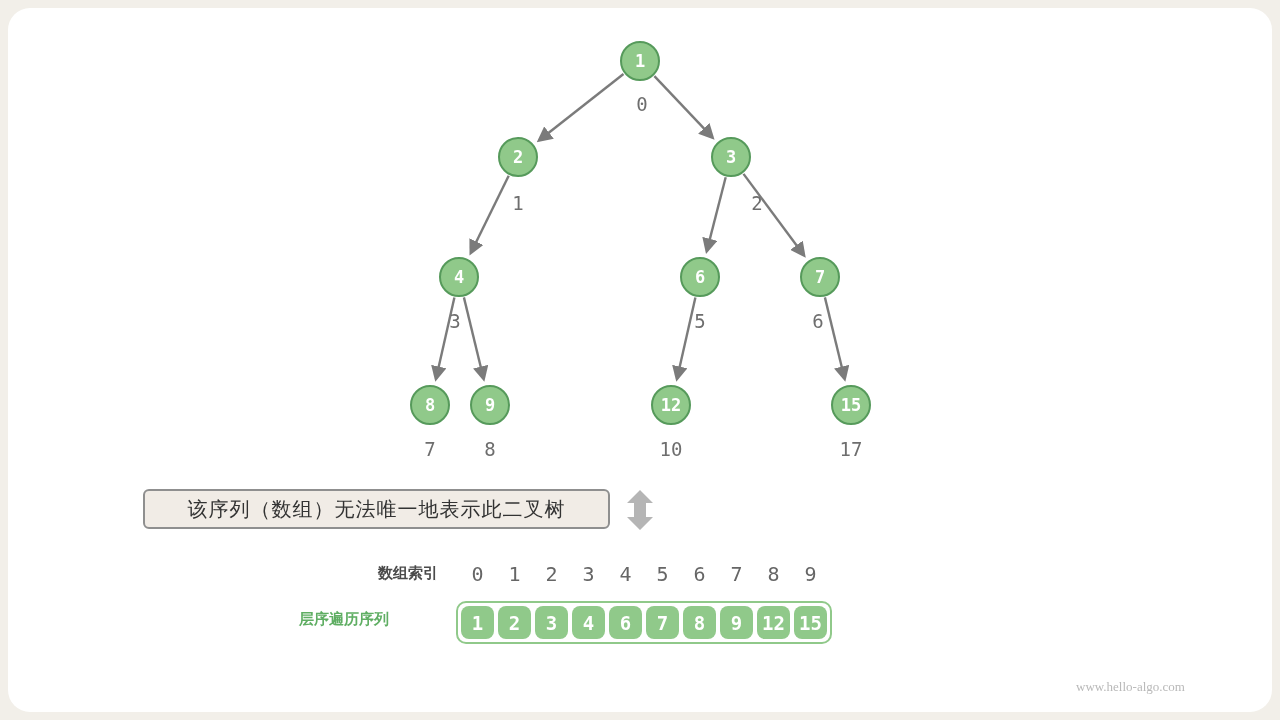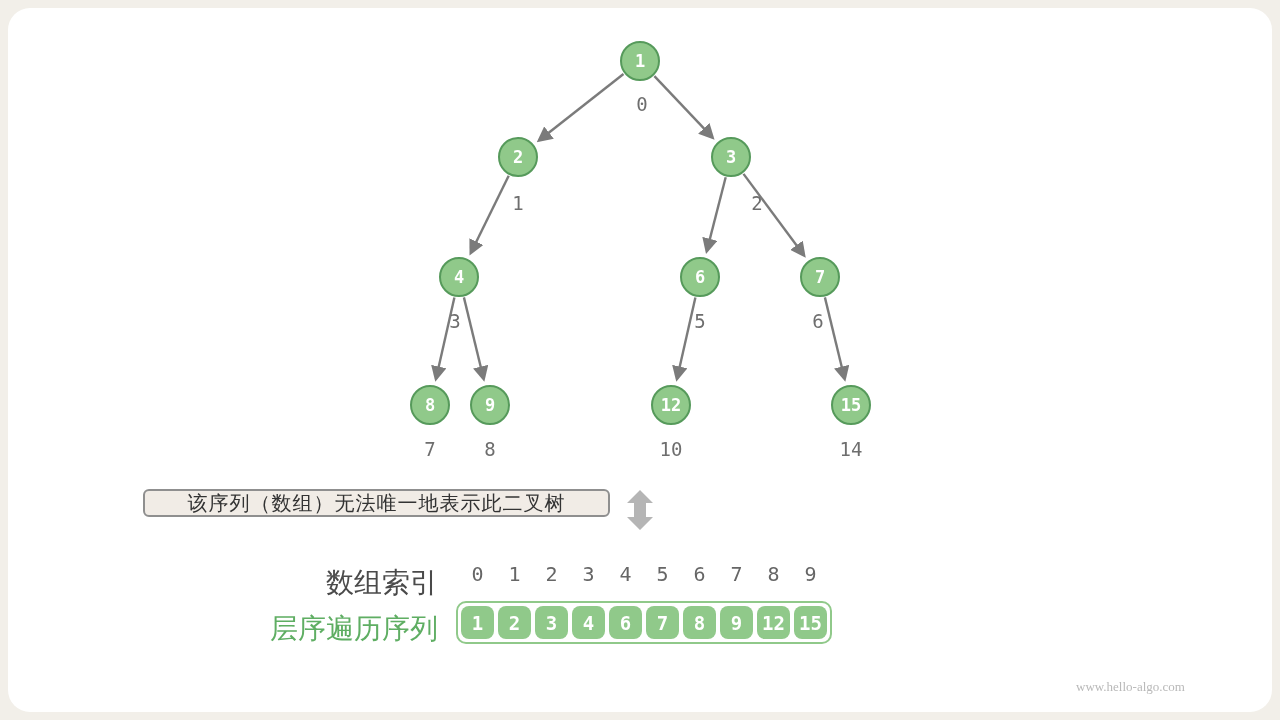--- a/index.html
+++ b/index.html
@@ -32,37 +32,37 @@
   .nidx{
     position:absolute;
     transform:translate(-50%,-50%);
     font-family:"DejaVu Sans Mono", monospace;
     font-size:19px;color:#6e6e6e;
     white-space:nowrap;
   }
   .caption{
     position:absolute;
     left:143px;top:489px;
-    width:467px;height:28px;
+    width:467px;height:40px;
     box-sizing:border-box;
     background:#f1ece6;
     border:2px solid #8f8f8f;
     border-radius:6px;
     display:flex;align-items:center;justify-content:center;
     font-size:20px;color:#333333;
     letter-spacing:1px;
   }
   .updown{position:absolute;left:627px;top:490px;}
   .row-label{
     position:absolute;left:250px;width:188px;
-    text-align:right;font-weight:normal;font-size:28px;
+    text-align:right;font-weight:bold;font-size:15px;
     white-space:nowrap;
   }
   .arr-idx-label{top:564px;color:#4a4a4a;}
-  .seq-label{top:610px;color:var(--accent-green,#5fae63);}
+  .seq-label{top:610px;color:var(--accent-green,#5fae63);text-align:center;}
   .indices-row{
     position:absolute;left:461px;top:562px;
     display:flex;gap:4px;
   }
   .idx-cell{
     width:33px;text-align:center;
     font-family:"DejaVu Sans Mono", monospace;
     font-size:20px;color:#666666;
   }
   .seq-box{
@@ -146,21 +146,21 @@
 
     <div class="nidx" style="left:642px;top:104px">0</div>
     <div class="nidx" style="left:518px;top:203px">1</div>
     <div class="nidx" style="left:757px;top:203px">2</div>
     <div class="nidx" style="left:455px;top:321px">3</div>
     <div class="nidx" style="left:700px;top:321px">5</div>
     <div class="nidx" style="left:818px;top:321px">6</div>
     <div class="nidx" style="left:430px;top:449px">7</div>
     <div class="nidx" style="left:490px;top:449px">8</div>
     <div class="nidx" style="left:671px;top:449px">10</div>
-    <div class="nidx" style="left:851px;top:449px">14</div>
+    <div class="nidx" style="left:851px;top:449px">17</div>
   </div>
 
   <div class="caption">
     <span>该序列（数组）无法唯一地表示此二叉树</span>
   </div>
 
   <svg class="updown" width="26" height="40" viewBox="0 0 26 40">
     <path d="M13 0 L26 13 L19 13 L19 27 L26 27 L13 40 L0 27 L7 27 L7 13 L0 13 Z" fill="#b5b5b5"></path>
   </svg>
 

